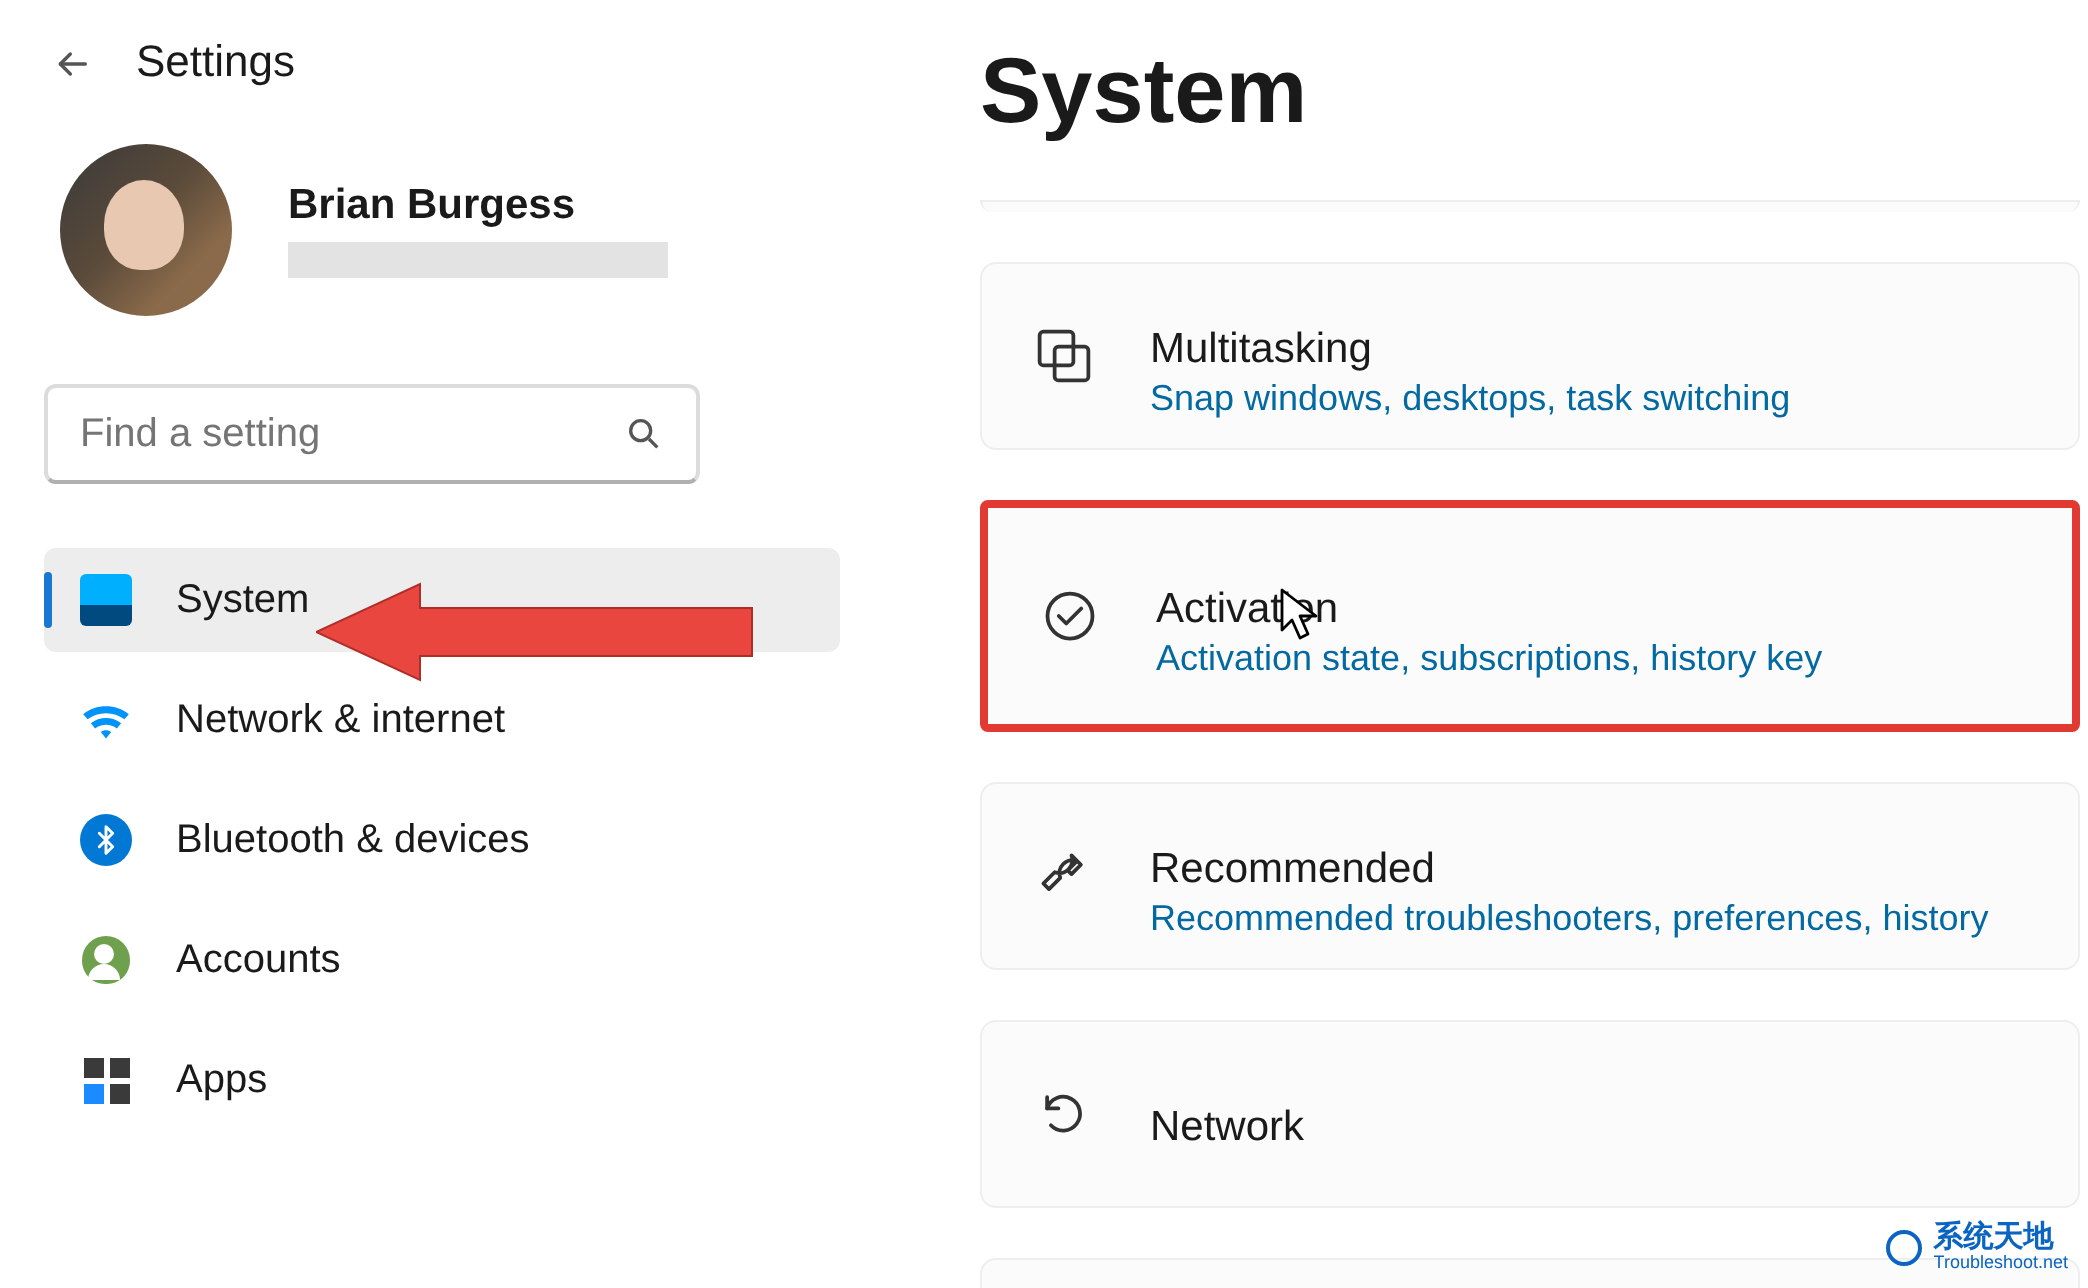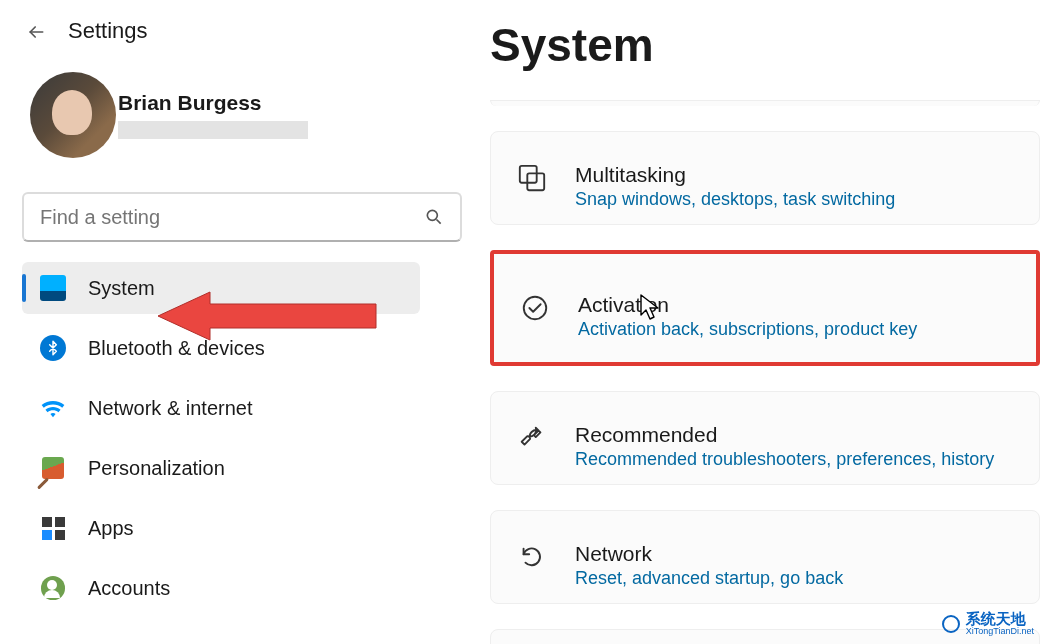--- a/index.html
+++ b/index.html
@@ -11,25 +11,25 @@
   
   .sidebar { width: 438px; padding: 18px 10px 15px 22px; flex-shrink: 0; }
 
   .sb-header { display: flex; align-items: center; margin-bottom: 28px; padding-left: 4px; }
   .back-arrow { width: 18px; height: 18px; margin-right: 24px; cursor: pointer; }
   .sb-title { font-size: 22px; font-weight: 500; }
 
   .user-block { display: flex; align-items: center; padding-left: 8px; margin-bottom: 34px; }
   .avatar { width: 86px; height: 86px; border-radius: 50%; background: linear-gradient(135deg,#3a3a3a 0%, #5a4a3a 45%, #8a6a4a 75%); position: relative; }
   .avatar-face { position:absolute; left:22px; top:18px; width:40px; height:45px; border-radius:50% 50% 45% 45%; background:#e8c8b0; }
-  .user-info { margin-left: 2px; }
+  .user-info { margin-left: 28px; }
   .user-name { font-size: 21px; font-weight: 600; }
   .user-email-mask { width: 190px; height: 18px; background:#e3e3e3; margin-top: 6px; }
 
-  .search { position:relative; width: 440px; height: 50px; border: 2px solid #dcdcdc; border-bottom: 2px solid #b0b0b0; border-radius: 6px; background:#ffffff; display:flex; align-items:center; padding: 0 16px; margin-bottom: 20px; }
+  .search { position:relative; width: 328px; height: 50px; border: 2px solid #dcdcdc; border-bottom: 2px solid #b0b0b0; border-radius: 6px; background:#ffffff; display:flex; align-items:center; padding: 0 16px; margin-bottom: 32px; }
   .search input { border:none; outline:none; font-size: 20px; width: 100%; background:transparent; color:#6a6a6a; }
   .search-icon { width:20px; height:20px; }
 
   .nav { list-style:none; width: 398px; }
   .nav-item { display:flex; align-items:center; height: 52px; padding-left: 18px; border-radius: 6px; margin-bottom: 8px; cursor:pointer; font-size: 20px; }
   .nav-item.selected { background:#ededed; position:relative; }
   .nav-item.selected::before { content:""; position:absolute; left:0; top:12px; bottom:12px; width:4px; border-radius:2px; background:#1976d2; }
   .nav-icon { width:26px; height:26px; margin-right: 22px; display:flex; align-items:center; justify-content:center; flex-shrink:0; }
   .nav-text {}
 
@@ -108,58 +108,52 @@
           </svg>
       </span>
     </div>
 
     <ul class="nav">
       <li class="nav-item selected">
         <span class="nav-icon ico-system"></span>
         <span class="nav-text">System</span>
       </li>
       <li class="nav-item">
+        <span class="nav-icon ico-net">
+          <svg viewBox="0 0 24 24" width="26" height="26" fill="currentColor">
+              <path d="M12 20.5l-2.4-3c1.4-1.1 3.4-1.1 4.8 0L12 20.5zM5 13.5c4-3.3 10-3.3 14 0l-2 2.4c-2.9-2.3-7.1-2.3-10 0L5 13.5zM1.5 9.3C7.4 4.4 16.6 4.4 22.5 9.3l-2 2.4C15.8 7.9 8.2 7.9 3.5 11.7l-2-2.4z"></path>
+            </svg>
+        </span>
+        <span class="nav-text">Network &amp; internet</span>
+      </li>
+      <li class="nav-item">
         <span class="nav-icon ico-bt">
           <svg viewBox="0 0 24 24" width="16" height="16" fill="none" stroke="currentColor" stroke-width="2.2" stroke-linejoin="round" stroke-linecap="round">
               <path d="M7 7l10 10-5 5V2l5 5L7 17"></path>
             </svg>
         </span>
         <span class="nav-text">Bluetooth &amp; devices</span>
-      </li>
-      <li class="nav-item">
-        <span class="nav-icon ico-net">
-          <svg viewBox="0 0 24 24" width="26" height="26" fill="currentColor">
-              <path d="M12 20.5l-2.4-3c1.4-1.1 3.4-1.1 4.8 0L12 20.5zM5 13.5c4-3.3 10-3.3 14 0l-2 2.4c-2.9-2.3-7.1-2.3-10 0L5 13.5zM1.5 9.3C7.4 4.4 16.6 4.4 22.5 9.3l-2 2.4C15.8 7.9 8.2 7.9 3.5 11.7l-2-2.4z"></path>
-            </svg>
-        </span>
-        <span class="nav-text">Network &amp; internet</span>
-      </li>
-      <li class="nav-item">
-        <span class="nav-icon">
-            <span class="ico-pers"></span>
-          </span>
-        <span class="nav-text">Personalization</span>
-      </li>
-      <li class="nav-item">
-        <span class="nav-icon">
-            <span class="ico-apps">
-              <span></span>
-              <span></span>
-              <span></span>
-              <span></span>
-            </span>
-          </span>
-        <span class="nav-text">Apps</span>
       </li>
       <li class="nav-item">
         <span class="nav-icon">
             <span class="ico-acct"></span>
           </span>
         <span class="nav-text">Accounts</span>
       </li>
+      <li class="nav-item">
+        <span class="nav-icon">
+            <span class="ico-apps">
+              <span></span>
+              <span></span>
+              <span></span>
+              <span></span>
+            </span>
+          </span>
+        <span class="nav-text">Apps</span>
+      </li>
     </ul>
   </aside>
 
   <main class="main">
     <h1 class="main-heading">System</h1>
 
     <div class="cardlist">
       <div class="precard"></div>
 
       <div class="card">
@@ -177,21 +171,21 @@
 
       <div class="card highlight">
         <span class="card-icon">
           <svg viewBox="0 0 32 32" width="30" height="30" fill="none" stroke="#333" stroke-width="2">
               <circle cx="16" cy="16" r="12"></circle>
               <polyline points="10 16 14 20 22 12" stroke-linecap="round" stroke-linejoin="round"></polyline>
             </svg>
         </span>
         <div class="card-text">
           <div class="card-title">Activation</div>
-          <div class="card-sub">Activation back, subscriptions, product key</div>
+          <div class="card-sub">Activation state, subscriptions, history key</div>
         </div>
       </div>
 
       <div class="card">
         <span class="card-icon">
           <svg viewBox="0 0 32 32" width="30" height="30" fill="none" stroke="#333" stroke-width="2" stroke-linecap="round" stroke-linejoin="round">
               <path d="M20 5a7 7 0 0 1-9 9L5 20l3 3 6-6a7 7 0 0 1 9-9l-5 5 2 2 5-5z"></path>
             </svg>
         </span>
         <div class="card-text">
@@ -202,21 +196,20 @@
 
       <div class="card">
         <span class="card-icon">
           <svg viewBox="0 0 32 32" width="30" height="30" fill="none" stroke="#333" stroke-width="2" stroke-linecap="round" stroke-linejoin="round">
               <path d="M7 13a9 9 0 1 1 2 9"></path>
               <polyline points="7 7 7 13 13 13"></polyline>
             </svg>
         </span>
         <div class="card-text">
           <div class="card-title">Network</div>
-          <div class="card-sub">Reset, advanced startup, go back</div>
         </div>
       </div>
 
       <div class="card">
         
         
       </div>
     </div>
   </main>
 </div>
@@ -230,15 +223,15 @@
 <div class="cursor">
   <svg width="22" height="28" viewBox="0 0 22 28">
       <path d="M1 1l0 20 5-5 4 9 4-2-4-9 8 0z" fill="#fff" stroke="#000" stroke-width="1.4" stroke-linejoin="round"></path>
     </svg>
 </div>
 
 <div class="watermark">
   <span class="globe"></span>
   <span>
     <div class="txt">系统天地</div>
-    <div class="sub">XiTongTianDi.net</div>
+    <div class="sub">Troubleshoot.net</div>
   </span>
 </div>
 
 </body></html>

